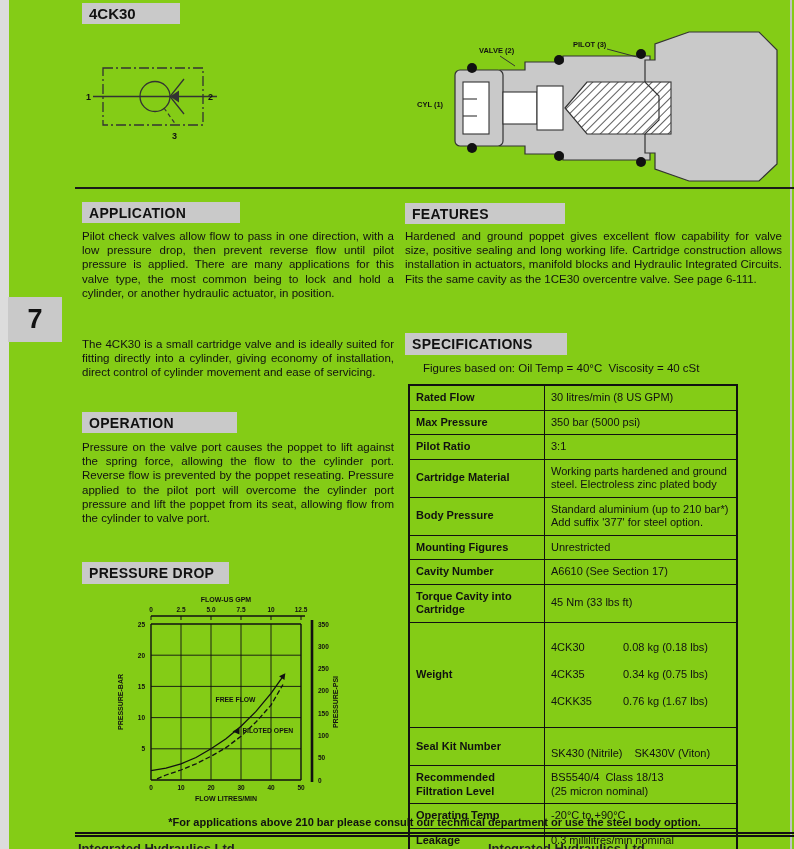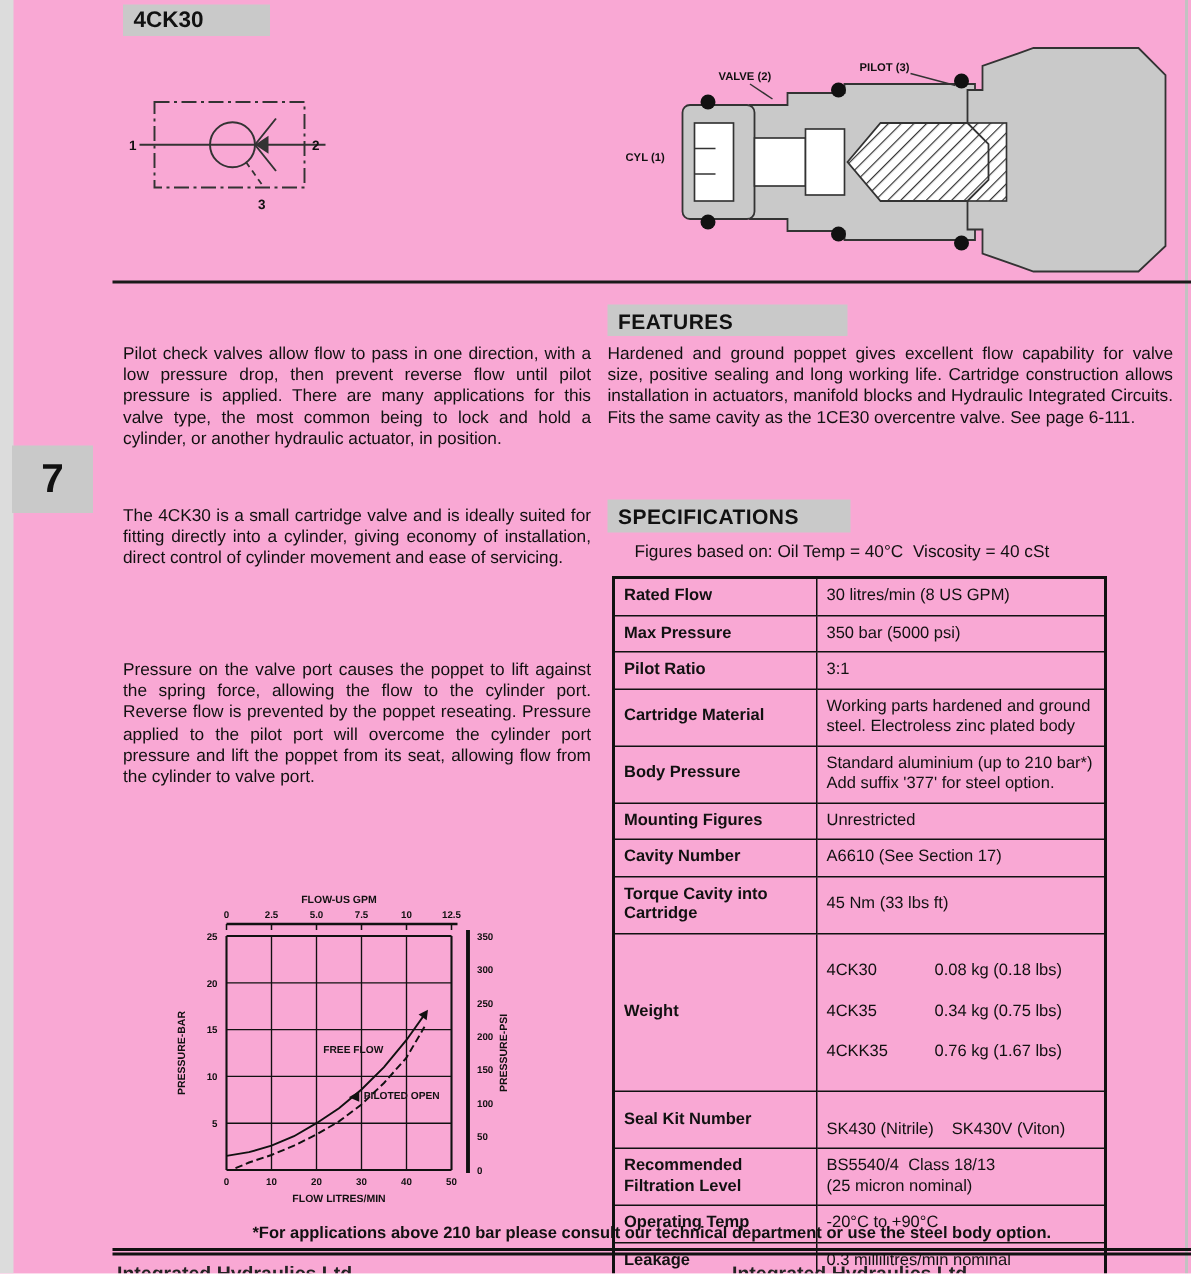--- a/index.html
+++ b/index.html
@@ -1,16 +1,16 @@
 <!DOCTYPE html>
 <html><head>
 <meta charset="utf-8">
 <style>
   html,body{margin:0;padding:0;background:#fff;}
-  .page{position:relative;width:794px;height:849px;background:#f9a8d4;overflow:hidden;
+  .page{position:relative;width:794px;height:849px;background:#84cc16;overflow:hidden;
         font-family:"Liberation Sans",sans-serif;color:#111;}
   .edge-strip{position:absolute;left:0;top:0;width:9px;height:849px;background:#dcdcdc;}
   .right-edge{position:absolute;left:790px;top:0;width:2px;height:849px;background:#c2c2c2;}
   .gbar{position:absolute;background:#c9c9c9;display:flex;align-items:center;
         font-weight:bold;font-size:14px;letter-spacing:.3px;padding-left:7px;box-sizing:border-box;}
   .title-bar{position:absolute;left:82px;top:3px;width:98px;height:21px;background:#c9c9c9;
         font-weight:bold;font-size:15px;display:flex;align-items:center;padding-left:7px;box-sizing:border-box;}
   .para{position:absolute;font-size:11.5px;line-height:14.2px;text-align:justify;}
   .divider{position:absolute;left:75px;top:187px;width:719px;height:2px;background:#1a1a1a;}
   .tab7{position:absolute;left:8px;top:297px;width:54px;height:45px;background:#c9c9c9;
@@ -93,25 +93,34 @@
     <text x="64" y="23" font-size="7.5" font-weight="bold" fill="#111">VALVE (2)</text>
     <text x="158" y="17" font-size="7.5" font-weight="bold" fill="#111">PILOT (3)</text>
   </svg>
 
   <div class="divider"></div>
 
   <div class="tab7">
     <span>7</span>
   </div>
 
+  <div class="gbar" style="left:82px;top:202px;width:158px;height:21px;">
+    <span>APPLICATION</span>
+  </div>
   <div class="para" style="left:82px;top:229px;width:312px;">Pilot check valves allow flow to pass in one direction, with a low pressure drop, then prevent reverse flow until pilot pressure is applied. There are many applications for this valve type, the most common being to lock and hold a cylinder, or another hydraulic actuator, in position.</div>
   <div class="para" style="left:82px;top:337px;width:312px;">The 4CK30 is a small cartridge valve and is ideally suited for fitting directly into a cylinder, giving economy of installation, direct control of cylinder movement and ease of servicing.</div>
 
+  <div class="gbar" style="left:82px;top:412px;width:155px;height:21px;">
+    <span>OPERATION</span>
+  </div>
   <div class="para" style="left:82px;top:440px;width:312px;">Pressure on the valve port causes the poppet to lift against the spring force, allowing the flow to the cylinder port. Reverse flow is prevented by the poppet reseating. Pressure applied to the pilot port will overcome the cylinder port pressure and lift the poppet from its seat, allowing flow from the cylinder to valve port.</div>
 
+  <div class="gbar" style="left:82px;top:562px;width:147px;height:22px;">
+    <span>PRESSURE DROP</span>
+  </div>
 
   <div class="chart-wrap">
     <svg id="pd-svg" width="245" height="225">
         <line x1="48" y1="32" x2="48" y2="188" stroke="#111" stroke-width="1.4"></line>
         <text x="48" y="198" font-size="6.5" font-weight="bold" fill="#111" text-anchor="middle">0</text>
         <line x1="78" y1="32" x2="78" y2="188" stroke="#111" stroke-width="0.9"></line>
         <text x="78" y="198" font-size="6.5" font-weight="bold" fill="#111" text-anchor="middle">10</text>
         <line x1="108" y1="32" x2="108" y2="188" stroke="#111" stroke-width="0.9"></line>
         <text x="108" y="198" font-size="6.5" font-weight="bold" fill="#111" text-anchor="middle">20</text>
         <line x1="138" y1="32" x2="138" y2="188" stroke="#111" stroke-width="0.9"></line>

